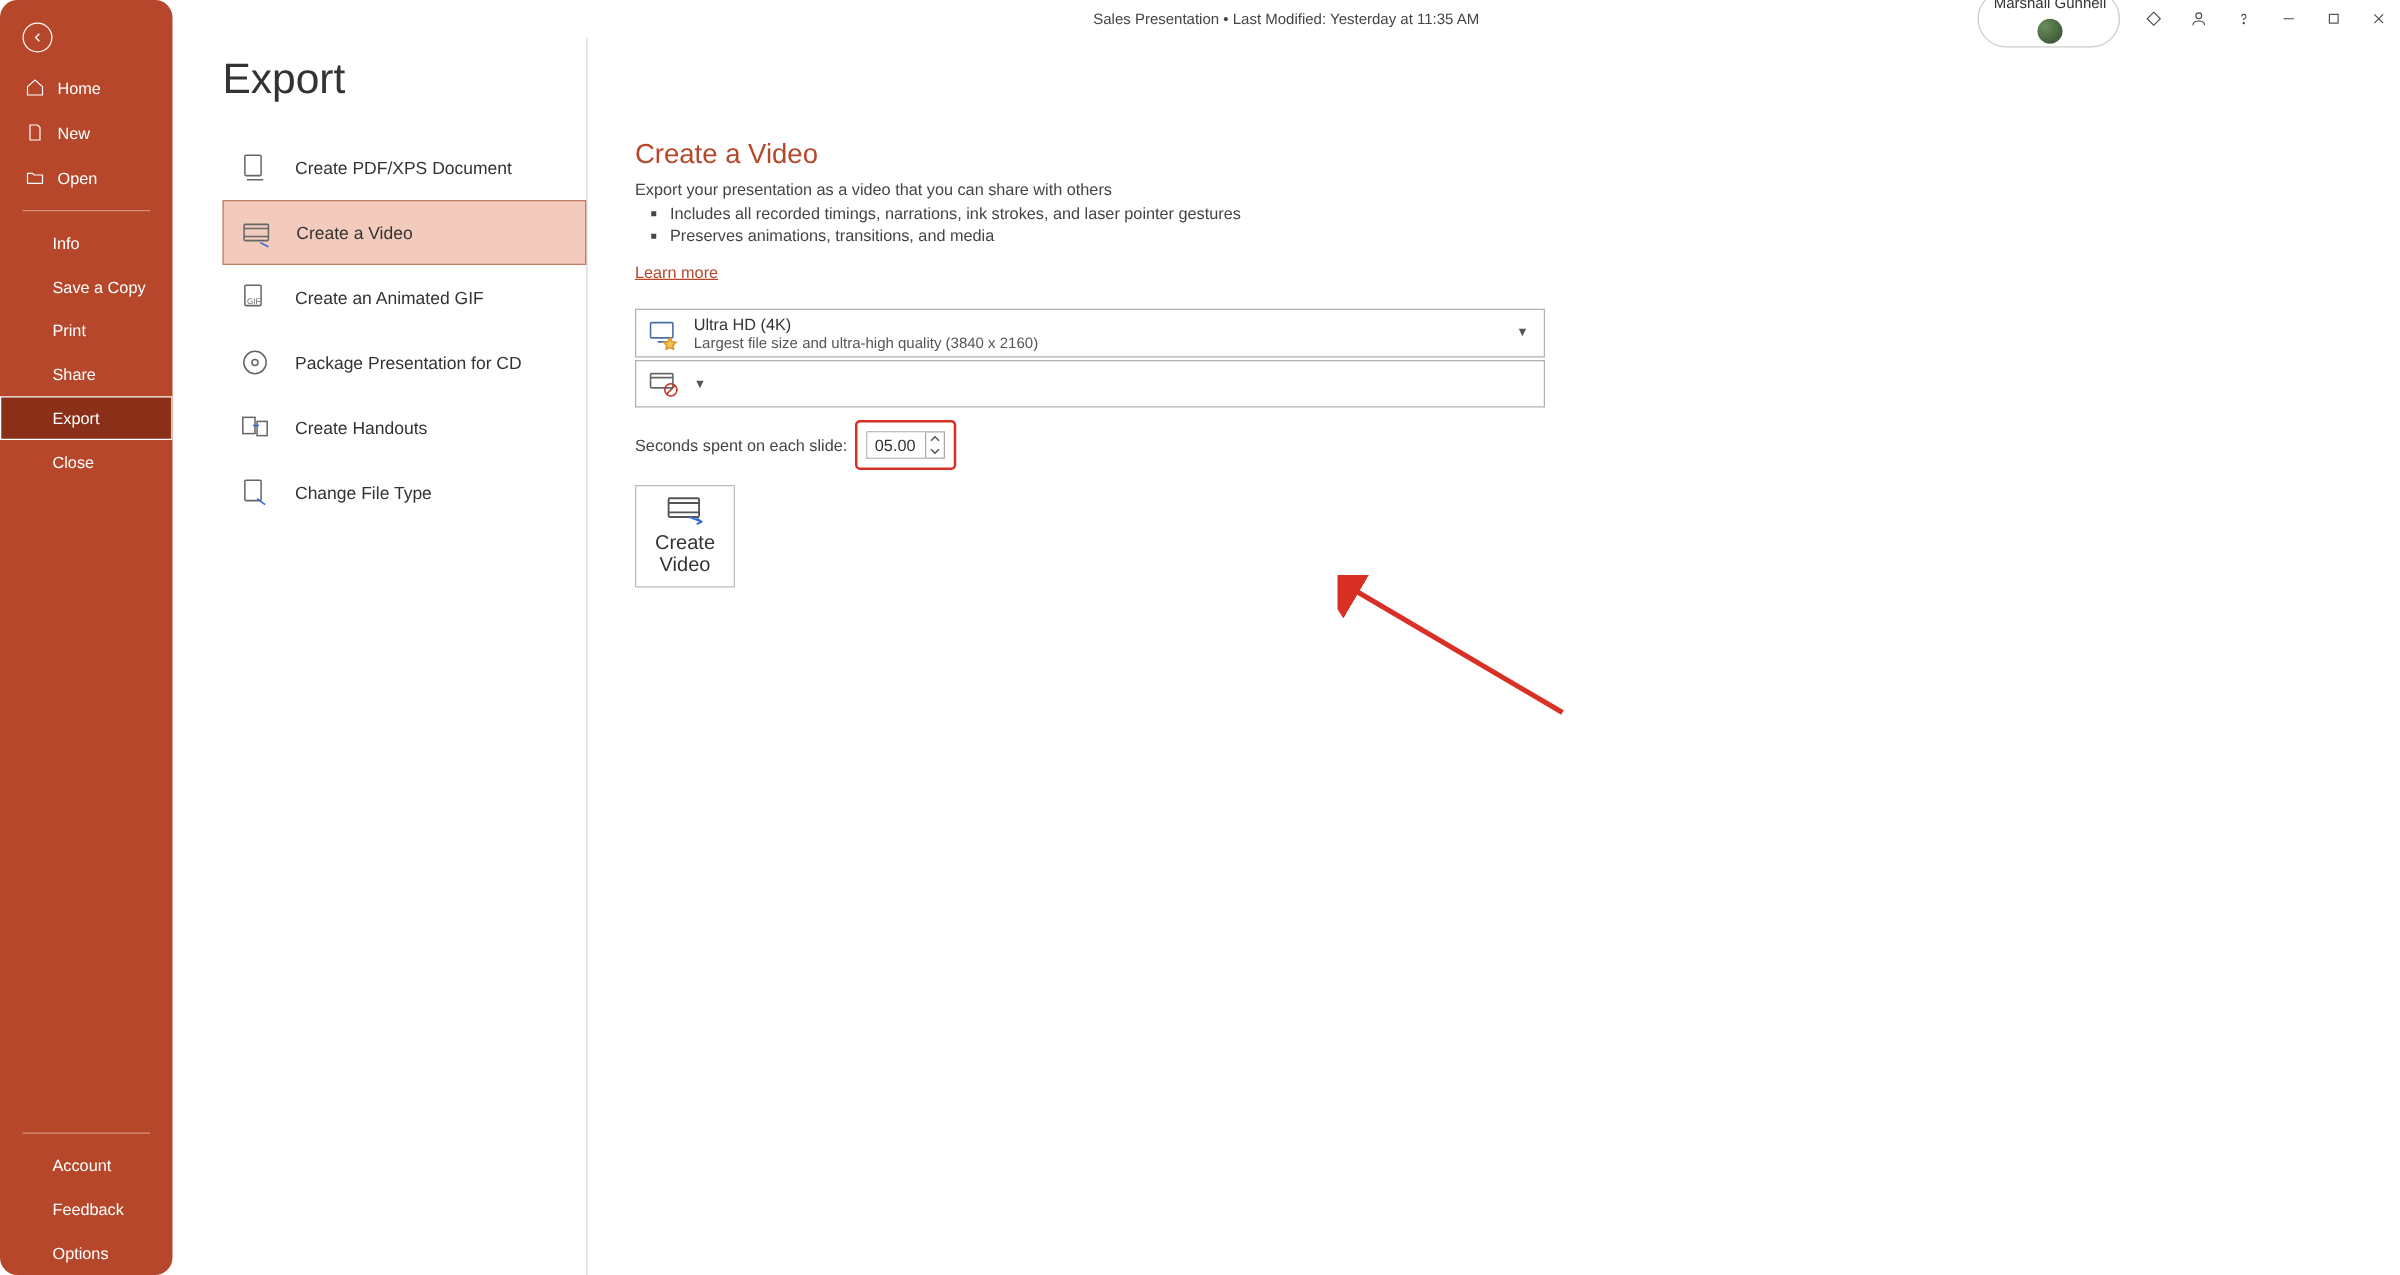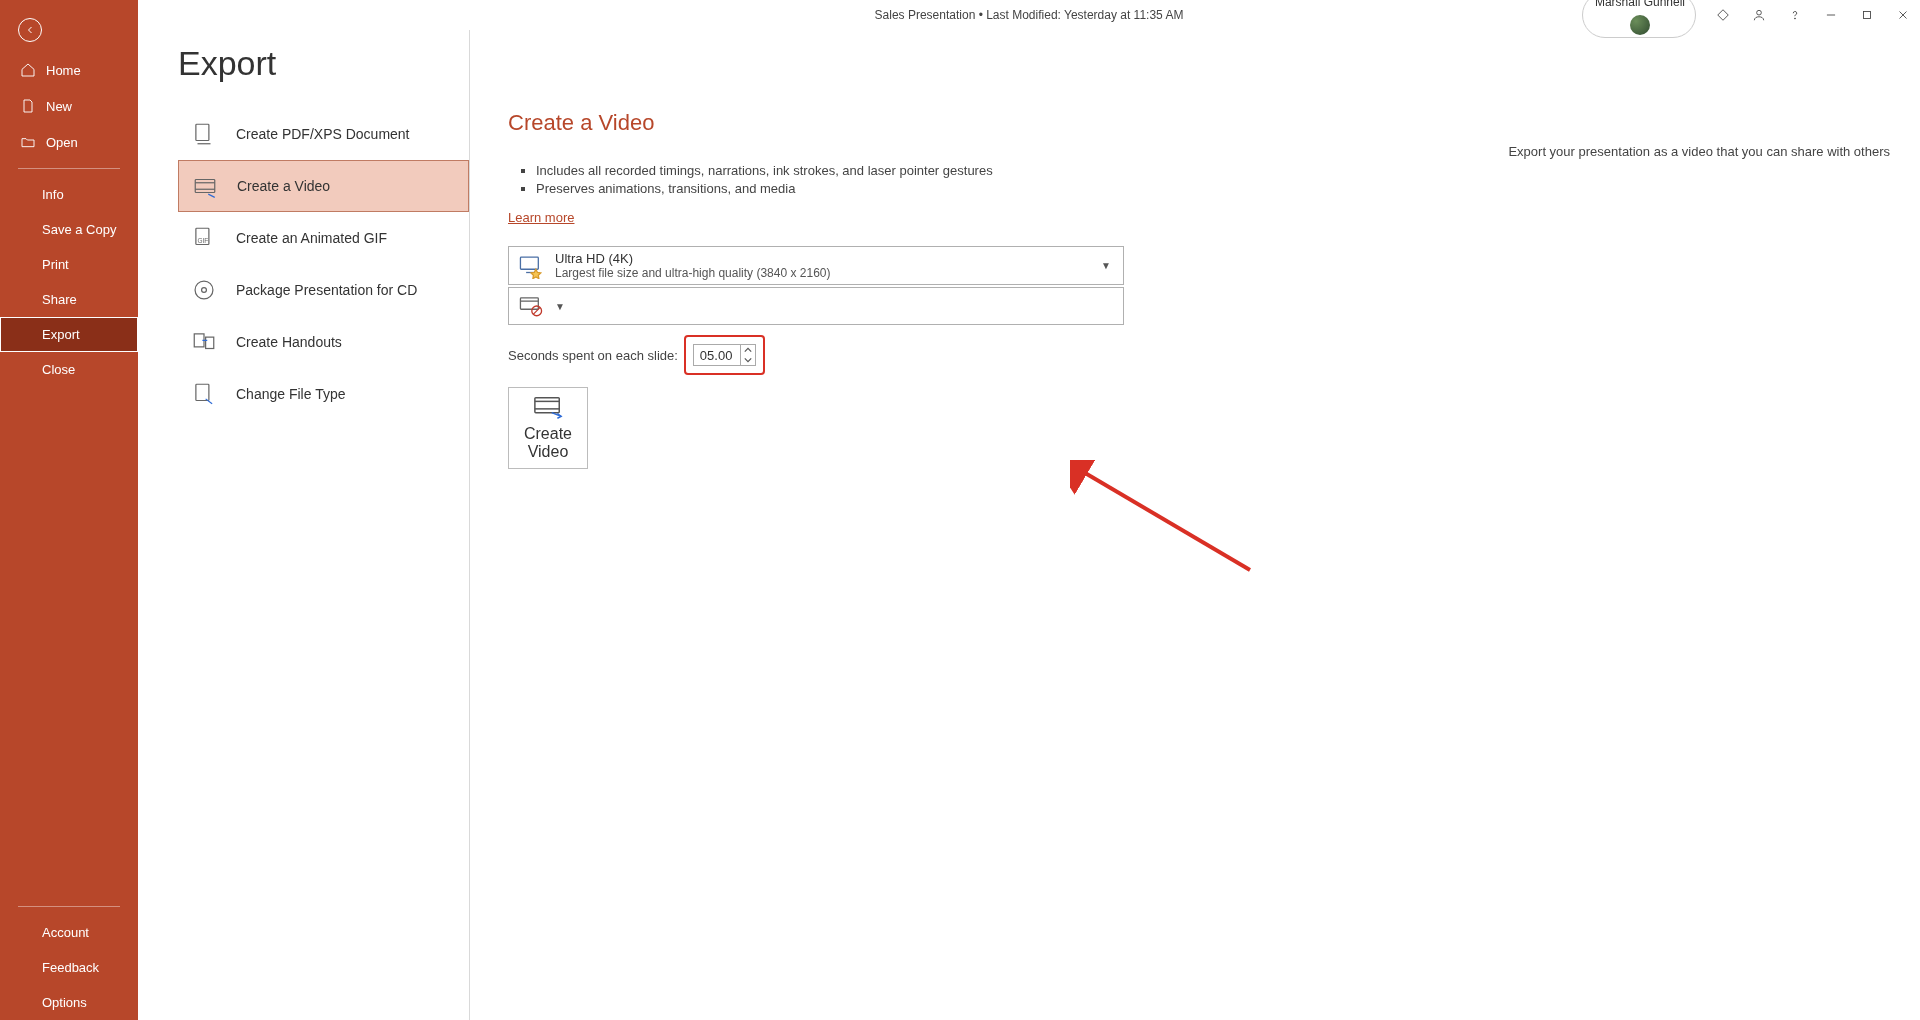--- a/index.html
+++ b/index.html
@@ -31,20 +31,21 @@
   .deco-swirls {
     position: absolute; right: 160px; top: -40px; pointer-events: none; opacity: 0.45;
     z-index: -1;
   }
 
   
   .sidebar {
     position: absolute; left: 0; top: 0; bottom: 0; width: 138px;
     background: #b7472a; color: #fff; display: flex; flex-direction: column;
     font-size: 13px;
+    border-radius: 14px;
   }
   .back-btn {
     margin: 18px 0 10px 18px; width: 24px; height: 24px;
     border: 1.5px solid #fff; border-radius: 50%;
     display: flex; align-items: center; justify-content: center; cursor: pointer;
   }
   .back-btn svg { width: 12px; height: 12px; stroke: #fff; stroke-width: 2; fill: none; }
   .nav-item {
     display: flex; align-items: center; gap: 10px;
     padding: 10px 0 10px 20px; cursor: pointer;
@@ -79,27 +80,27 @@
   }
   .export-option.selected { background: #f2cbbd; border: 1px solid #c07b63; }
   .export-option .ico { width: 28px; height: 28px; display: flex; align-items: center; justify-content: center; }
   .export-option .ico svg { width: 26px; height: 26px; stroke: #666; stroke-width: 1.5; fill: none; }
 
   
   .detail {
     flex: 1; padding: 80px 30px 0 38px; position: relative;
   }
   .detail h2 { font-size: 22px; font-weight: 400; color: #b7472a; margin-bottom: 8px; }
-  .detail .subtitle { font-size: 13px; color: #444; margin-bottom: 4px; text-align: right; }
+  .detail .subtitle { font-size: 13px; color: #444; margin-bottom: 4px; }
   .detail ul { list-style: square; margin: 4px 0 8px 28px; font-size: 13px; color: #444; }
   .detail ul li { margin: 3px 0; }
   .learn-more { font-size: 13px; color: #b7472a; text-decoration: underline; cursor: pointer; display: inline-block; margin-top: 6px; }
 
   .dropdown {
-    margin-top: 20px; border: 1px solid #b0b0b0; width: 616px;
+    margin-top: 20px; border: 1px solid #b0b0b0; width: 728px;
     display: flex; align-items: center; padding: 4px 8px; cursor: pointer;
     position: relative; background: #fff;
   }
   .dropdown + .dropdown { margin-top: 2px; }
   .dropdown .dd-icon { width: 28px; height: 28px; margin-right: 10px; display:flex; align-items:center; justify-content:center;}
   .dropdown .dd-icon svg { width:26px; height:26px; }
   .dropdown .dd-text { flex: 1; }
   .dropdown .dd-title { font-size: 13px; color: #333; }
   .dropdown .dd-desc { font-size: 12px; color: #555; }
   .dropdown .dd-arrow { font-size: 10px; color: #555; padding-right: 4px; }

